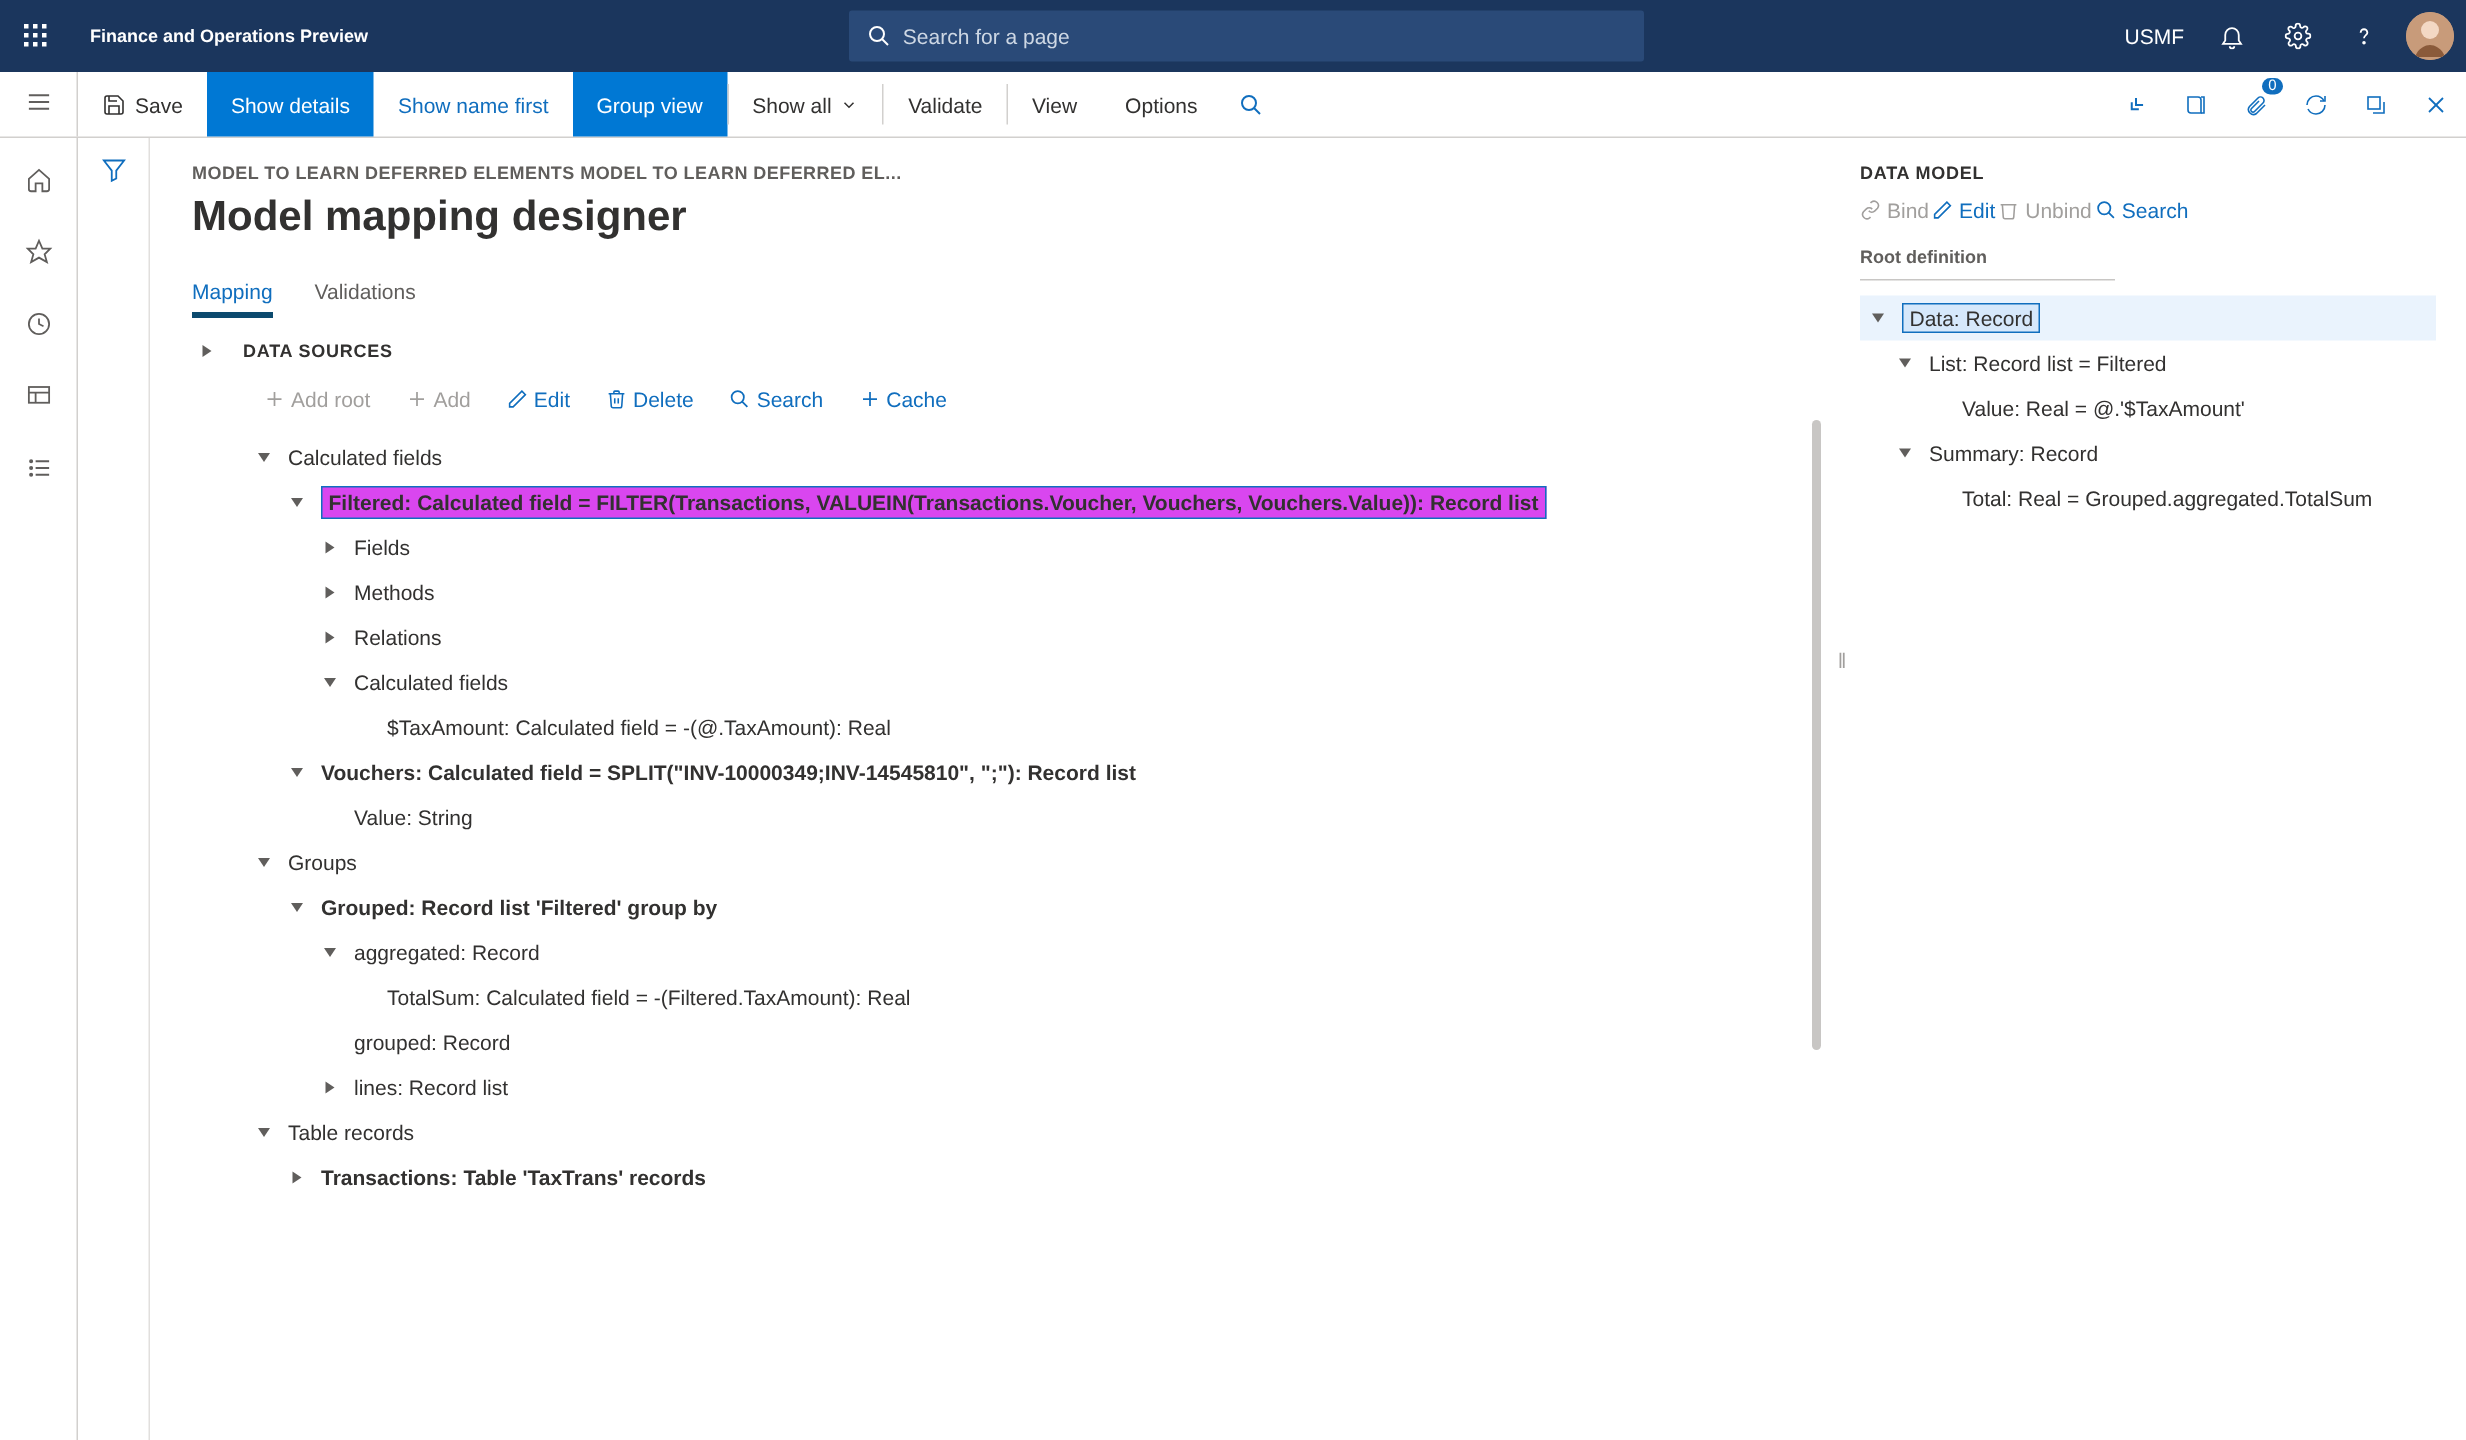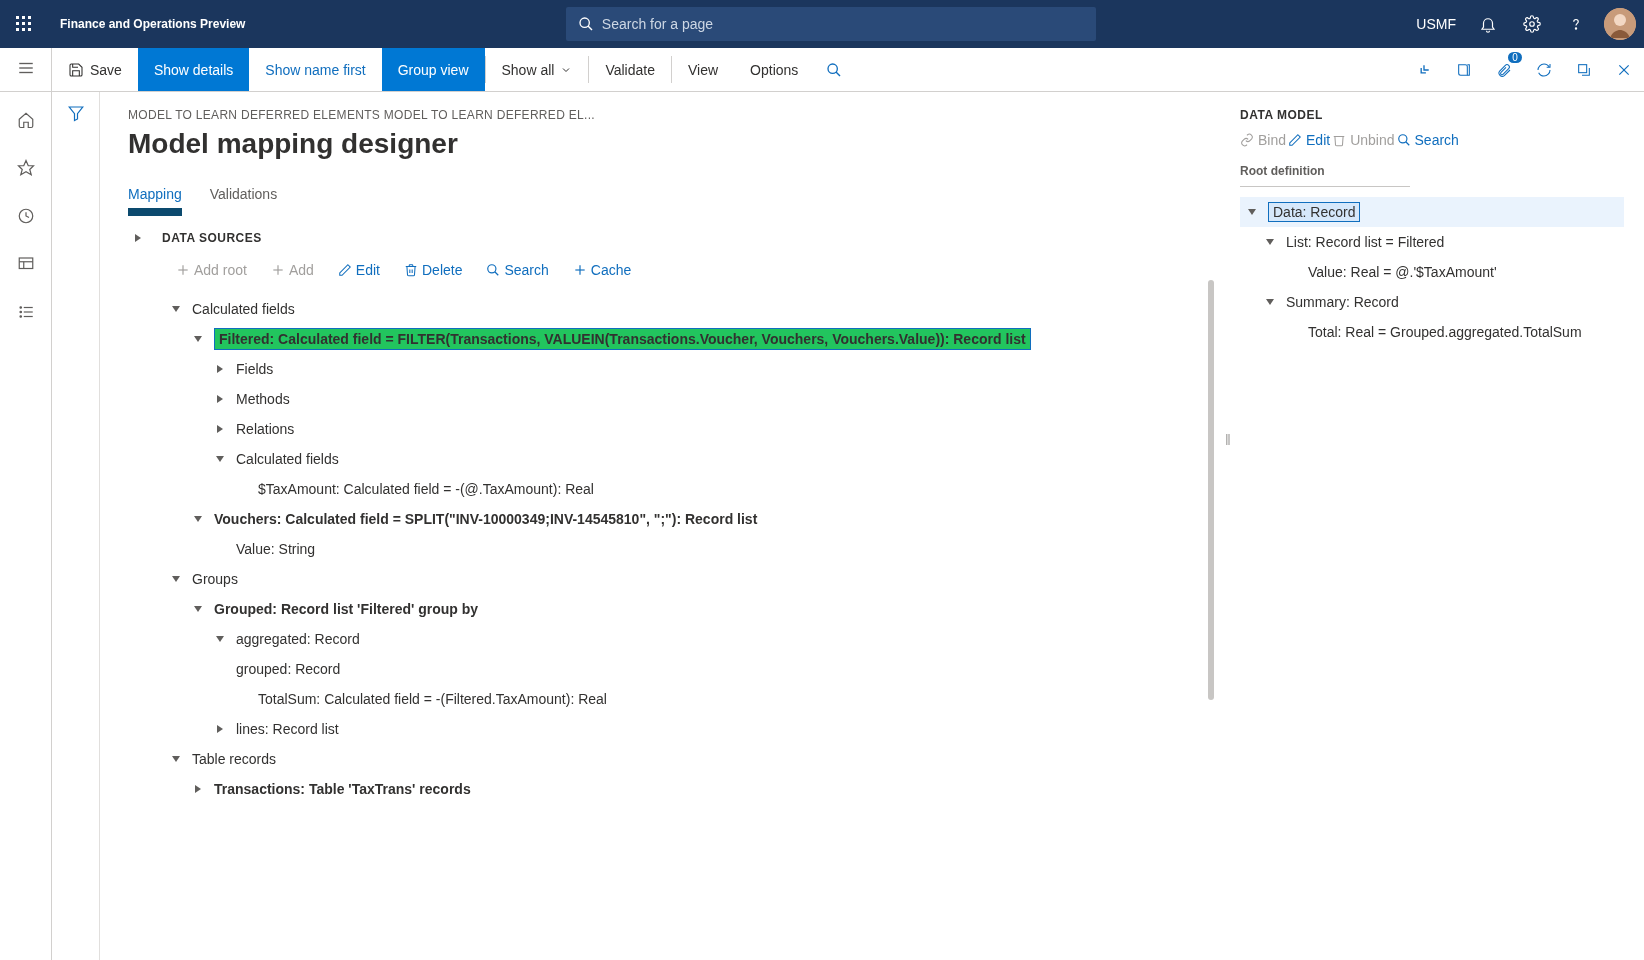--- a/index.html
+++ b/index.html
@@ -82,27 +82,27 @@
   width: 48px; border-right: 1px solid #e1dfdd; display:flex; justify-content:center; padding-top:12px;
 }
 .filter-col svg { stroke:#106ebe; fill:none; }
 
 .content {
   flex: 1; display:flex; overflow:hidden;
 }
 .content-main {
   flex: 1; padding: 16px 0 0 28px; overflow-y:auto; position:relative;
 }
-.breadcrumb { font-size: 12px; color:#605e5c; letter-spacing:0.3px; }
+.breadcrumb { font-size: 12px; color:#605e5c; letter-spacing:0.3px;font-weight:bold; }
 .page-title { font-size: 28px; font-weight:600; margin-top:6px; }
 .tabs-row { display:flex; gap:28px; margin-top:20px; border-bottom:0px solid #e1dfdd; }
 .tab {
   font-size:14px; padding:6px 0; cursor:pointer; color:#605e5c;
 }
-.tab.active { color:#106ebe; border-bottom:8px solid #0c4a6e; font-weight:400; }
+.tab.active { color:#106ebe; border-bottom:4px solid #0c4a6e; font-weight:400; }
 
 .ds-header-row { display:flex; align-items:center; margin-top:12px; }
 .ds-expand-btn {
   width:20px; height:20px; display:flex; align-items:center; justify-content:center; margin-right:14px; cursor:pointer;
 }
 .ds-expand-btn svg { fill:#605e5c; }
 .ds-section-title { font-size:12px; font-weight:700; letter-spacing:0.5px; color:#323130; }
 
 .ds-toolbar { display:flex; gap:24px; margin-top:14px; margin-left:48px; align-items:center; }
 .ds-toolbar .tbtn { display:flex; align-items:center; gap:4px; font-size:14px; cursor:pointer; }
@@ -112,21 +112,21 @@
 
 .tree-area { margin-top:16px; margin-left:40px; position:relative; padding-right:28px;}
 .tree-node { display:flex; align-items:center; min-height:30px; padding:1px 0; }
 .tree-node .twisty { width:16px; display:flex; align-items:center; justify-content:center; cursor:pointer; }
 .tree-node .twisty svg { fill:#605e5c; }
 .tree-node .label { margin-left:8px; font-size:14px; }
 .indent1 { margin-left: 22px; }
 .indent2 { margin-left: 44px; }
 .indent3 { margin-left: 66px; }
 .node-selected {
-  background:#22c55e; border:1px solid #106ebe; padding:2px 4px;
+  background:#d946ef; border:1px solid #106ebe; padding:2px 4px;
 }
 .bold { font-weight:600; }
 
 .vscroll {
   position:absolute; right:6px; top:188px; width:6px; height:420px;
   background:#c8c6c4; border-radius:3px;
 }
 
 .resizer {
   width:16px; display:flex; align-items:flex-start; justify-content:center; padding-top:340px; color:#a19f9d; cursor:col-resize;
@@ -496,27 +496,27 @@
           <div class="label bold">Grouped: Record list 'Filtered' group by</div>
         </div>
         <div class="tree-node indent2">
           <div class="twisty">
               <svg width="10" height="10" viewBox="0 0 10 10">
                 <polygon points="1,2 9,2 5,8"></polygon>
               </svg>
             </div>
           <div class="label">aggregated: Record</div>
         </div>
-        <div class="tree-node indent2">
-          <div class="twisty" style="width:16px;"></div>
-          <div class="label">grouped: Record</div>
-        </div>
         <div class="tree-node indent3">
           <div class="twisty" style="width:16px;"></div>
           <div class="label">TotalSum: Calculated field = -(Filtered.TaxAmount): Real</div>
+        </div>
+        <div class="tree-node indent2">
+          <div class="twisty" style="width:16px;"></div>
+          <div class="label">grouped: Record</div>
         </div>
         <div class="tree-node indent2">
           <div class="twisty">
               <svg width="10" height="10" viewBox="0 0 10 10">
                 <polygon points="2,1 8,5 2,9"></polygon>
               </svg>
             </div>
           <div class="label">lines: Record list</div>
         </div>
 

